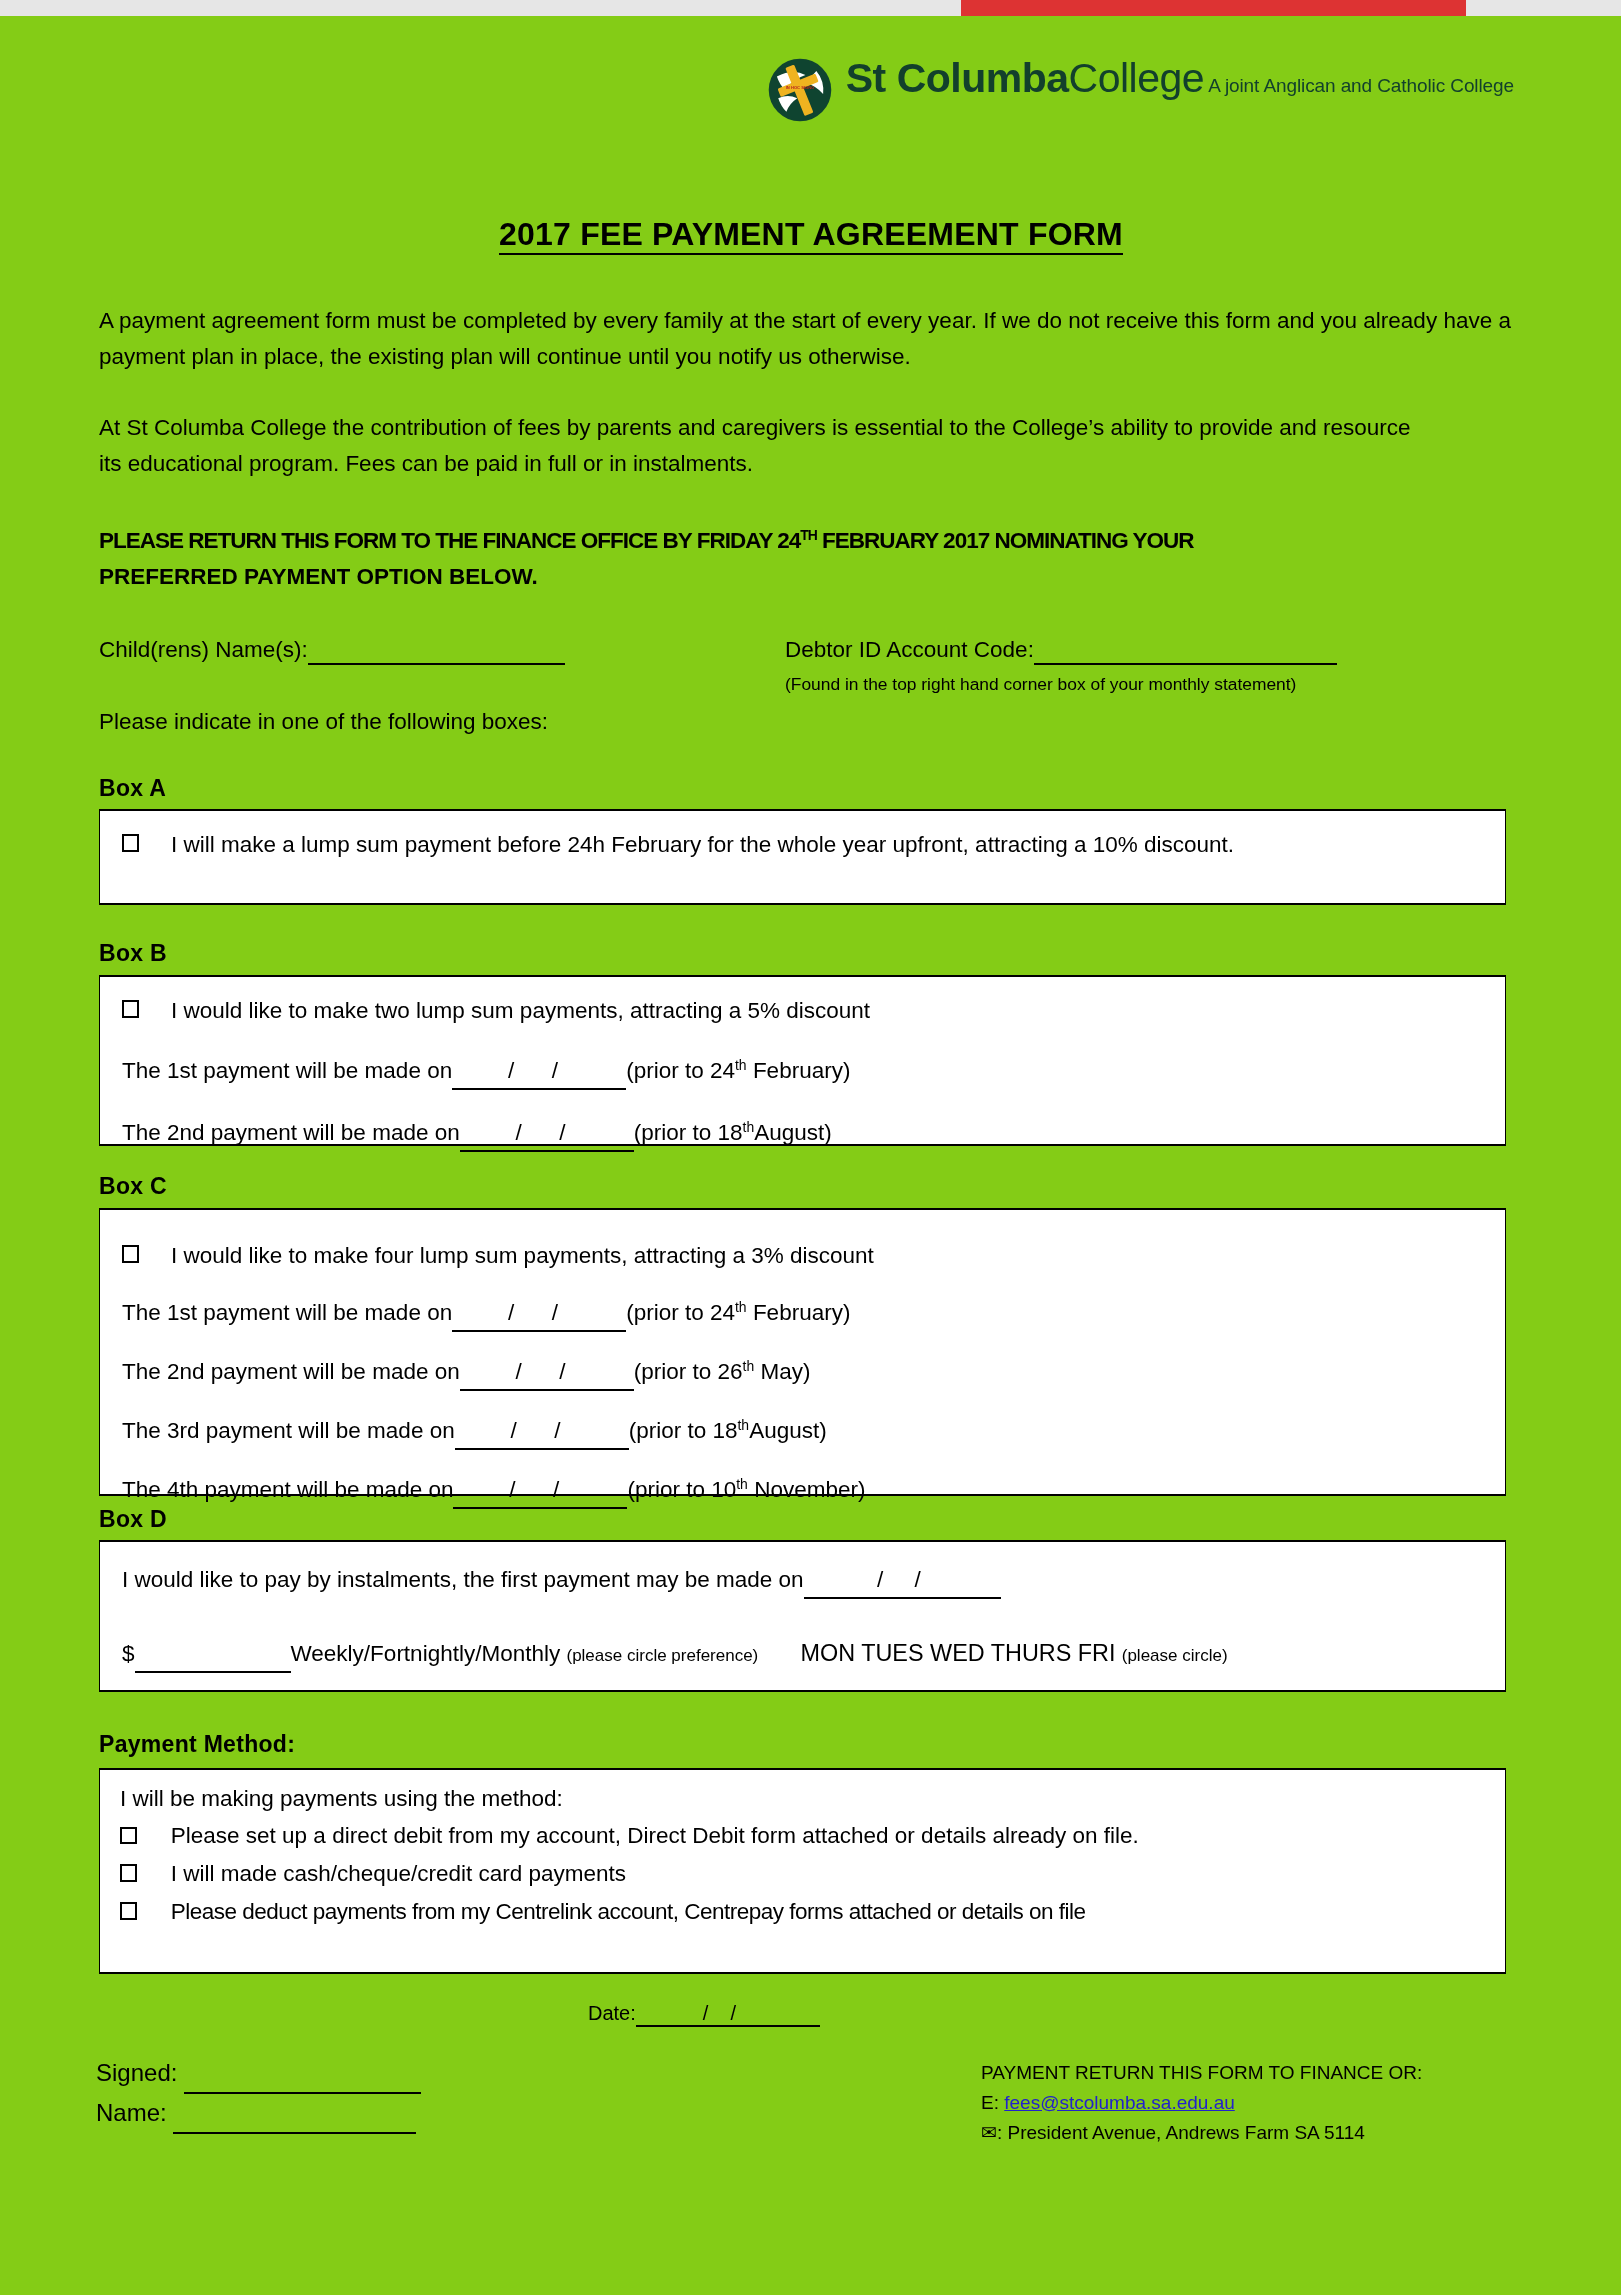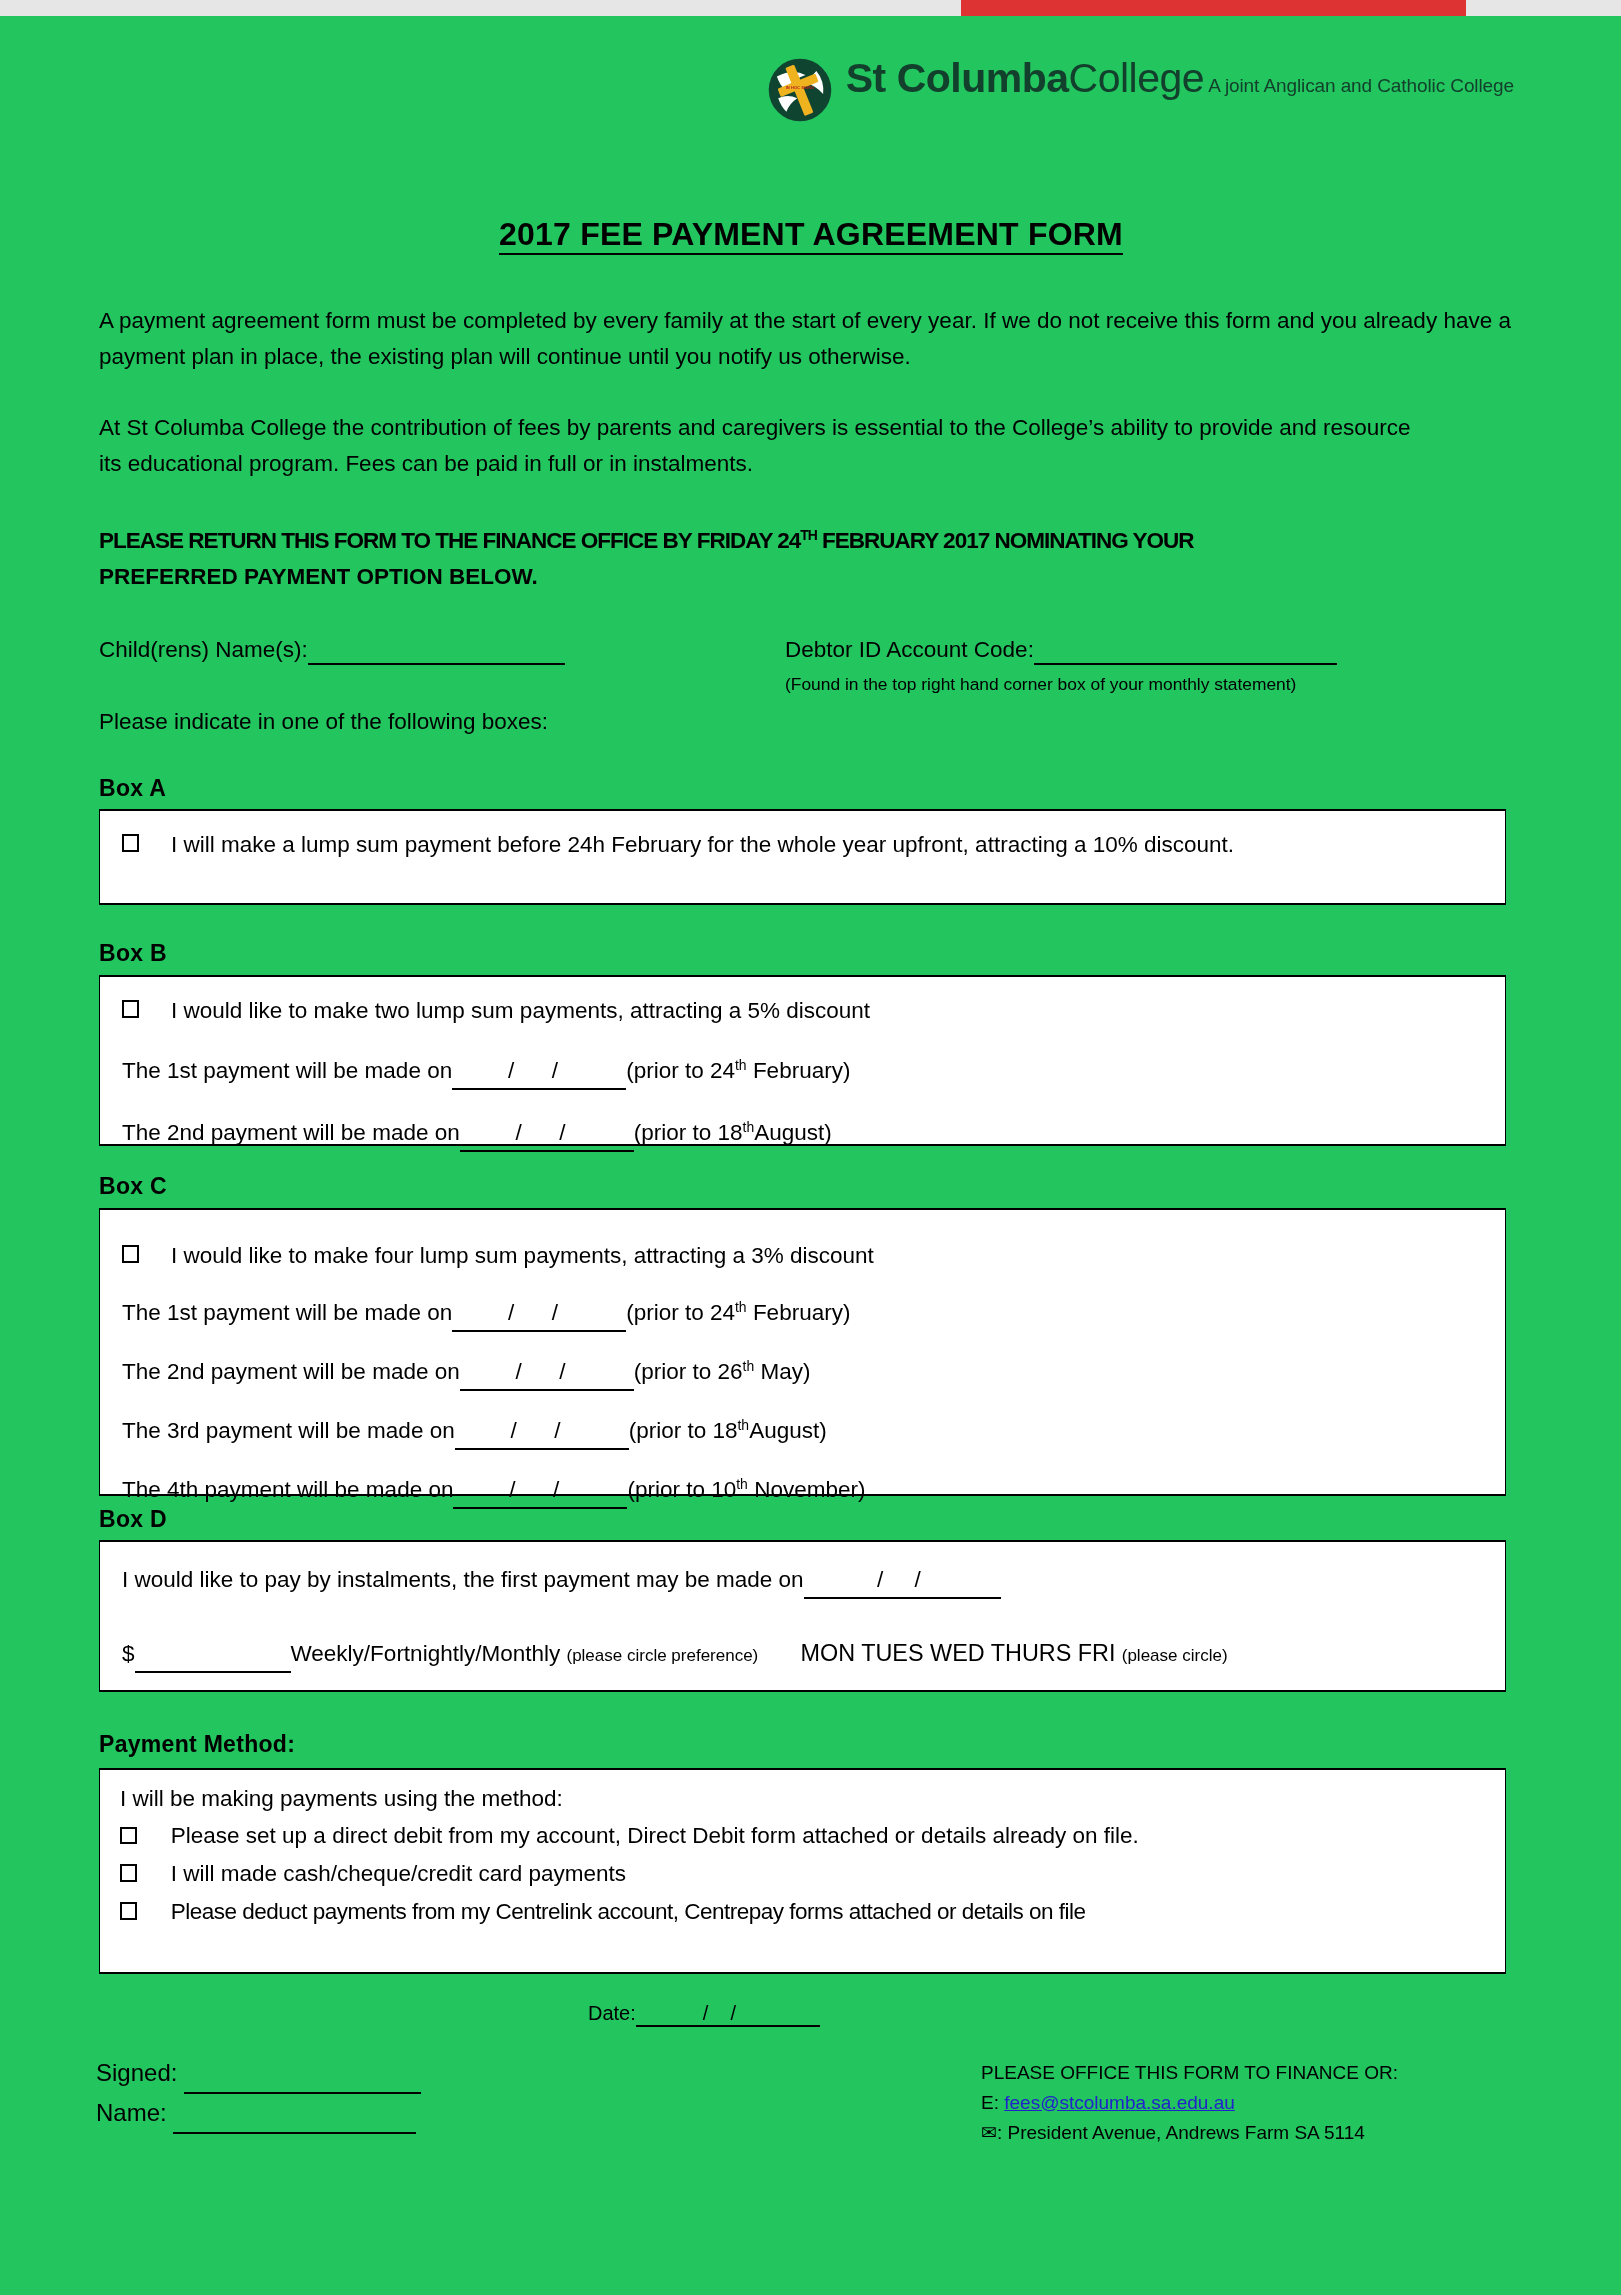--- a/index.html
+++ b/index.html
@@ -30,21 +30,21 @@
     height: 15.6px;
     background: #dd3333;
   }
 
   
   #page {
     position: absolute;
     top: 15.6px; left: 0;
     width: 1622px;
     height: 2280px;
-    background: #22c55e;
+    background: #84cc16;
   }
 
   
   #logo-block {
     position: absolute;
     top: 37px;
     right: 108px;
     display: flex;
     align-items: flex-start;
   }
@@ -334,19 +334,19 @@
   </div>
 
   <div id="sig-block">
     <div><span>Signed:</span>&nbsp;<span class="fill" style="width:237px;">&nbsp;</span></div>
     <div><span>Name:</span>&nbsp;<span class="fill" style="width:243px;">&nbsp;</span></div>
   </div>
 
   <div id="date-block"><span>Date:</span><span class="fill" style="width:184px;text-align:center;">&nbsp;&nbsp;/&nbsp;&nbsp;&nbsp;&nbsp;/&nbsp;&nbsp;&nbsp;&nbsp;&nbsp;</span></div>
 
   <div id="return-block">
-    <div>PLEASE OFFICE THIS FORM TO FINANCE OR:</div>
+    <div>PAYMENT RETURN THIS FORM TO FINANCE OR:</div>
     <div><span>E: </span><span id="return-email-link">fees@stcolumba.sa.edu.au</span></div>
     <div><span>✉</span><span>: President Avenue, Andrews Farm SA 5114</span></div>
   </div>
 
 </div>
 
 
 </body></html>

